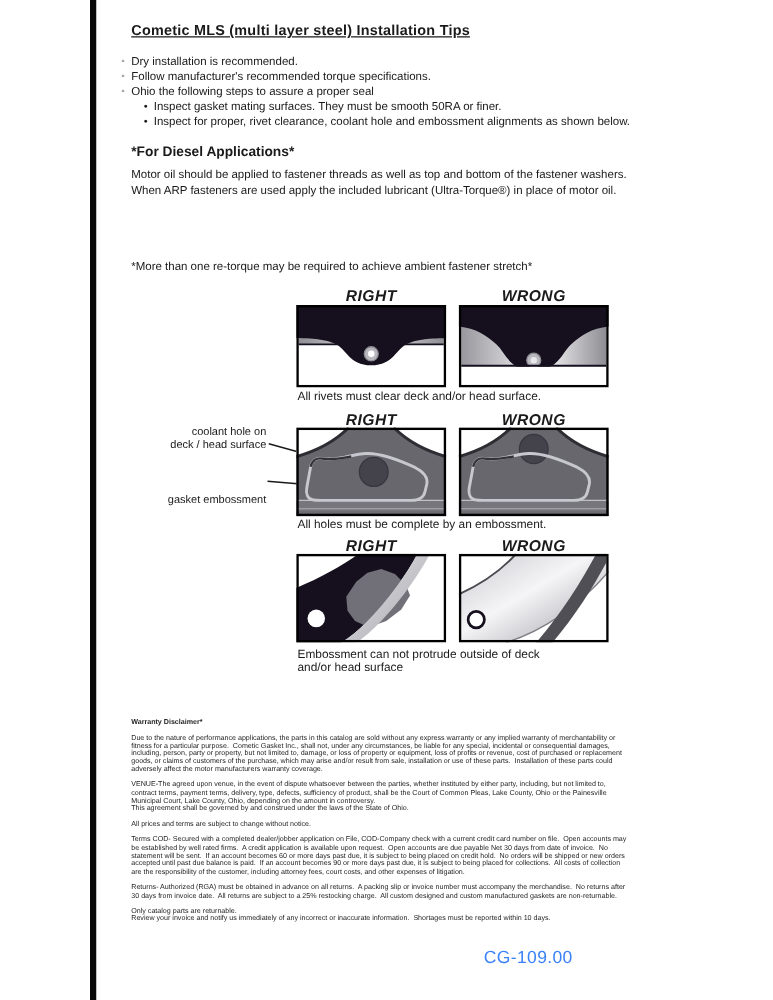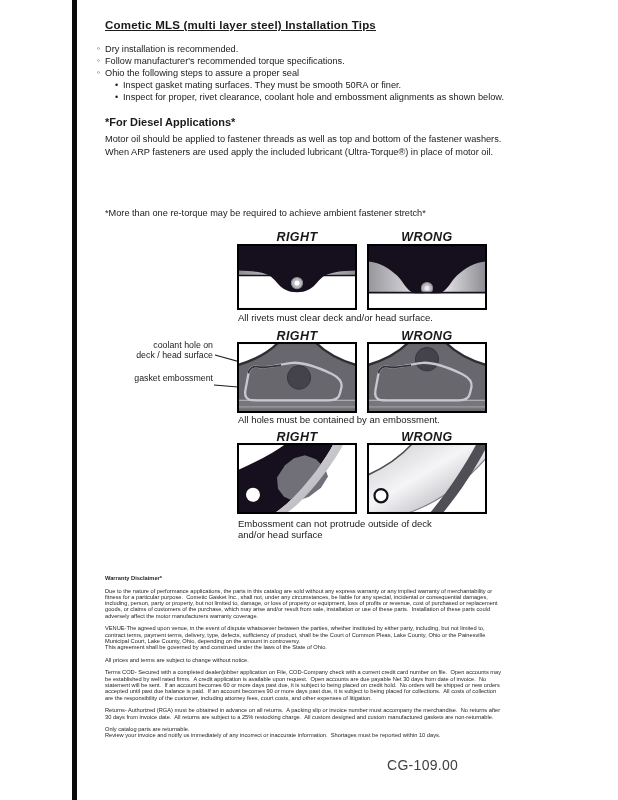--- a/index.html
+++ b/index.html
@@ -18,21 +18,21 @@
   .p1{top:133px;} .p2{top:165px;} .pnote{top:207px;}
   .dg-header{position:absolute;width:120px;text-align:center;font-size:12.5px;font-weight:700;letter-spacing:.4px;font-style:italic;}
   .panel{position:absolute;width:120px;}
   .panel svg{display:block;}
   .caption{position:absolute;left:238px;font-size:9.5px;white-space:pre-wrap;line-height:11px;}
   .callout{position:absolute;left:104px;width:109px;text-align:right;font-size:8.8px;line-height:9.6px;white-space:pre-wrap;}
   .leaders{position:absolute;left:212px;top:345px;}
   .legal{position:absolute;left:105px;top:575px;width:420px;font-size:5.7px;line-height:6.3px;color:#252525;}
   .legal .lh{font-weight:700;margin:0 0 6.3px 0;}
   .legal p{margin:0 0 6.3px 0;white-space:pre-wrap;}
-  .code{position:absolute;left:387px;top:757px;font-size:14px;letter-spacing:.3px;color:#404040;}
+  .code{position:absolute;left:387px;top:757px;font-size:14px;letter-spacing:.3px;color:#3b82f6;}
 </style>
 </head>
 <body>
 
 <div class="page">
   <div class="spine"></div>
 
   <div class="page-title">Cometic MLS (multi layer steel) Installation Tips</div>
 
   <div class="tips">
@@ -98,21 +98,21 @@
     </svg>
   </div>
 
   <div class="caption" style="top:312px;">All rivets must clear deck and/or head surface.</div>
 
   <div class="dg-header" style="left:237px;top:329px;">RIGHT</div>
   <div class="dg-header" style="left:367px;top:329px;">WRONG</div>
 
   <div class="callout" style="top:341px;">coolant hole on
 deck / head surface</div>
-  <div class="callout" style="top:374px;text-align:right;">gasket embossment</div>
+  <div class="callout" style="top:395px;text-align:right;">gasket embossment</div>
   <svg class="leaders" width="92" height="50">
     <line x1="3" y1="10" x2="86" y2="33" stroke="#1a1a1a" stroke-width="1.1"></line>
     <line x1="2" y1="40" x2="50" y2="44" stroke="#1a1a1a" stroke-width="1.1"></line>
   </svg>
 
   <div class="panel" style="left:237px;top:342px;">
     <svg width="120" height="71" viewBox="0 0 120 70" preserveAspectRatio="none">
       <rect width="120" height="70" fill="#68676d"></rect>
       <rect y="57.5" width="120" height="12.5" fill="#77767c"></rect>
       <path d="M0,57.5 H120" stroke="#c0bfc6" stroke-width="1"></path>
@@ -140,21 +140,21 @@
       <path d="M42,0 C33,9 18,18 0,23" stroke="#2e2d33" stroke-width="2.4" fill="none"></path>
       <path d="M78,0 H120 V23 C102,18 87,9 78,0 Z" fill="#ffffff"></path>
       <path d="M78,0 C87,9 102,18 120,23" stroke="#2e2d33" stroke-width="2.4" fill="none"></path>
       <circle cx="60" cy="17" r="11.5" fill="#44424b" stroke="#38363f" stroke-width="1"></circle>
       <path d="M13,57 C9,56 7.5,52 8.5,47 L11.5,31 C12.5,26 16,23.5 21,24.5 C32,26.5 44,21 56,20.5 C68,20 82,25.5 95,31.5 C101,34.5 105.5,38.5 104.5,44.5 L103,50.5 C102,55.5 98,57.5 92,57.5 L20,57.5 C17,57.5 14.8,57.4 13,57 Z" stroke="#c7c7cf" stroke-width="2.3" fill="none"></path>
       <path d="M11.5,31 C12.5,26 16,23.5 21,24.5 C28,25.8 36,24.2 44,22.8" stroke="#34333a" stroke-width="1.8" fill="none"></path>
       <rect x="1" y="1" width="118" height="68" fill="none" stroke="#000000" stroke-width="2"></rect>
     </svg>
   </div>
 
-  <div class="caption" style="top:414px;">All holes must be contained by an embossment.</div>
+  <div class="caption" style="top:414px;">All holes must be complete by an embossment.</div>
 
   <div class="dg-header" style="left:237px;top:430px;">RIGHT</div>
   <div class="dg-header" style="left:367px;top:430px;">WRONG</div>
 
   <div class="panel" style="left:237px;top:443px;">
     <svg width="120" height="71" viewBox="0 0 120 70" preserveAspectRatio="none">
       <defs>
         <linearGradient id="ge1" x1="0" y1="0" x2="1" y2="1">
           <stop offset="0" stop-color="#e2e2e6"></stop>
             <stop offset="1" stop-color="#aaa9b0"></stop>

